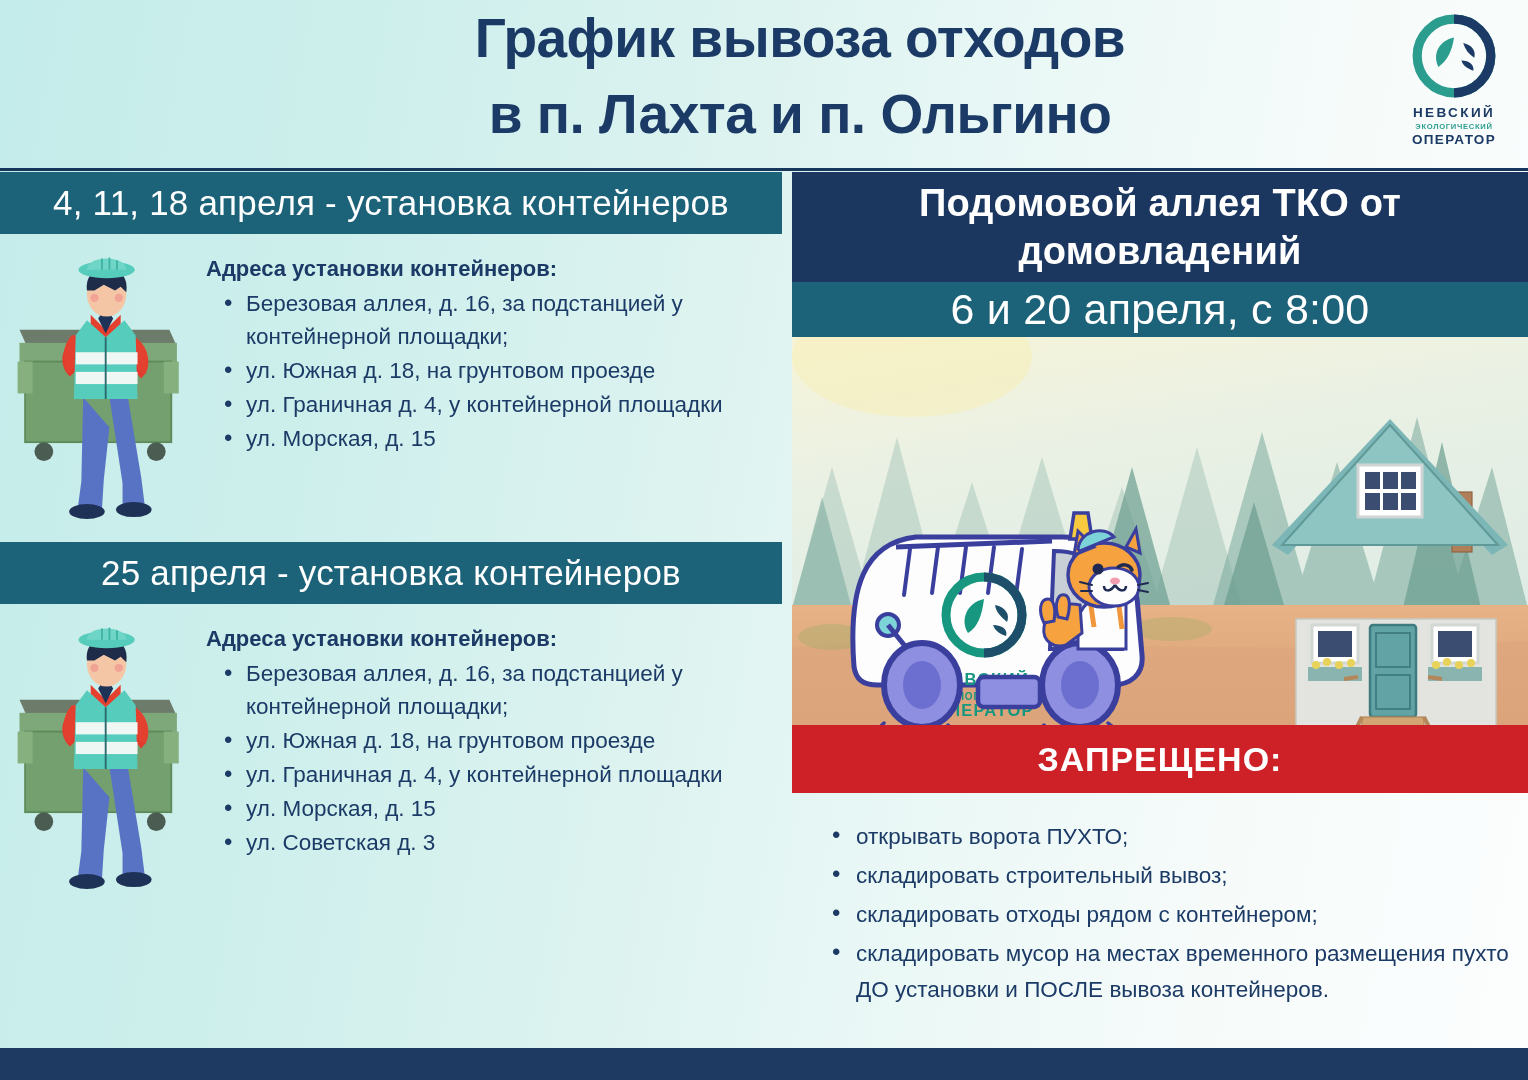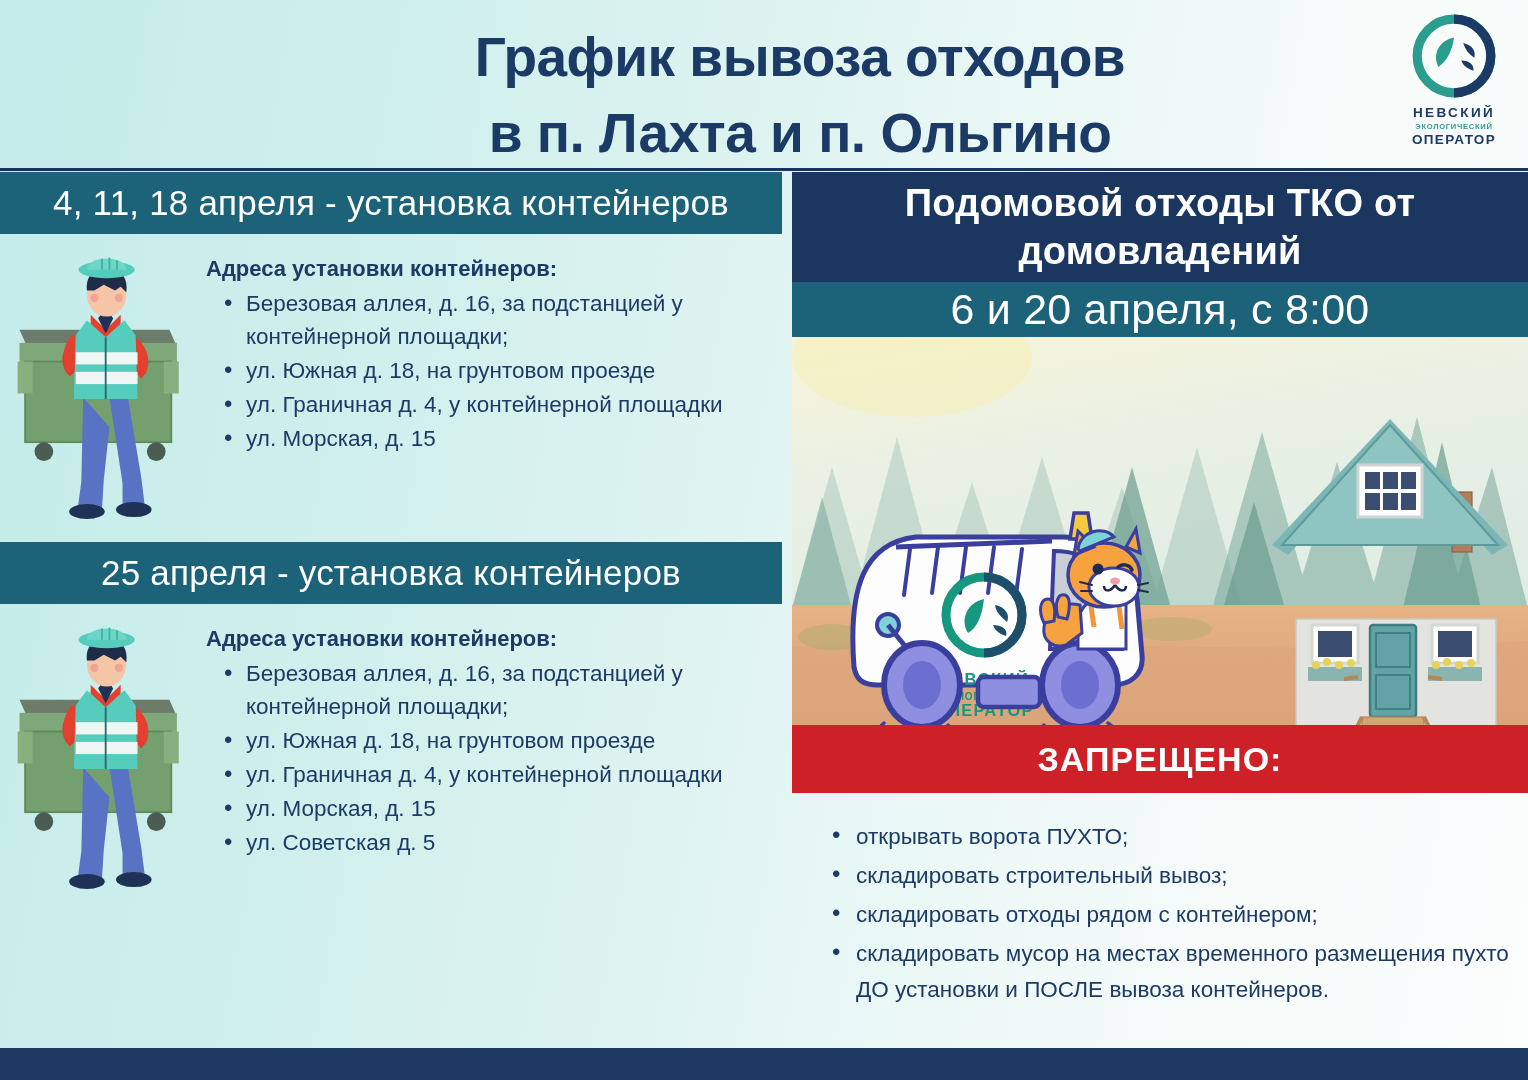--- a/index.html
+++ b/index.html
@@ -21,21 +21,21 @@
   }
 
   
   .header {
     position: absolute;
     left: 0; top: 0;
     width: 1528px; height: 172px;
   }
   .title-block {
     position: absolute;
-    left: 210px; top: 19px;
+    left: 210px; top: 0;
     width: 1180px;
     text-align: center;
   }
   .title-line {
     font-family: "Liberation Sans", sans-serif;
     font-weight: bold;
     font-size: 55px;
     line-height: 76px;
     color: #1b3a66;
     letter-spacing: -0.5px;
@@ -324,31 +324,31 @@
         </svg>
       </div>
 
       <div class="addr-wrap">
         <div class="addr-heading">Адреса установки контейнеров:</div>
         <ul class="addr-list">
           <li>Березовая аллея, д. 16, за подстанцией у контейнерной площадки;</li>
           <li>ул. Южная д. 18, на грунтовом проезде</li>
           <li>ул. Граничная д. 4, у контейнерной площадки</li>
           <li>ул. Морская, д. 15</li>
-          <li>ул. Советская д. 5</li>
+          <li>ул. Советская д. 3</li>
         </ul>
       </div>
     </div>
   </div>
 
   <div class="col-right">
 
     <div class="band-dark rh-title">
       <div>
-        <div>Подомовой отходы ТКО от</div>
+        <div>Подомовой аллея ТКО от</div>
         <div>домовладений</div>
       </div>
     </div>
 
     <div class="band-teal rh-date">6 и 20 апреля, с 8:00</div>
 
     <div class="scene">
       <svg viewBox="0 0 736 388" width="736" height="388">
         <defs>
           <linearGradient id="skyg" x1="0" y1="0" x2="0.3" y2="1">

